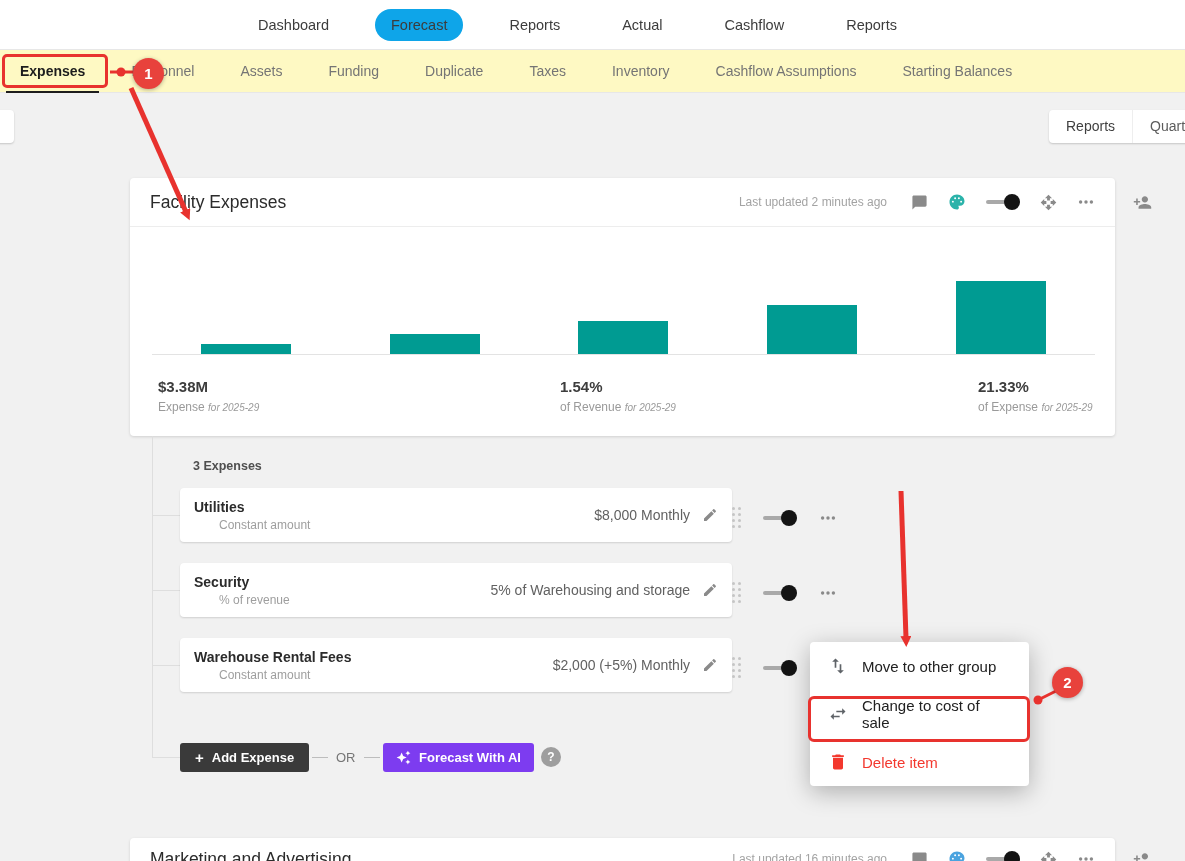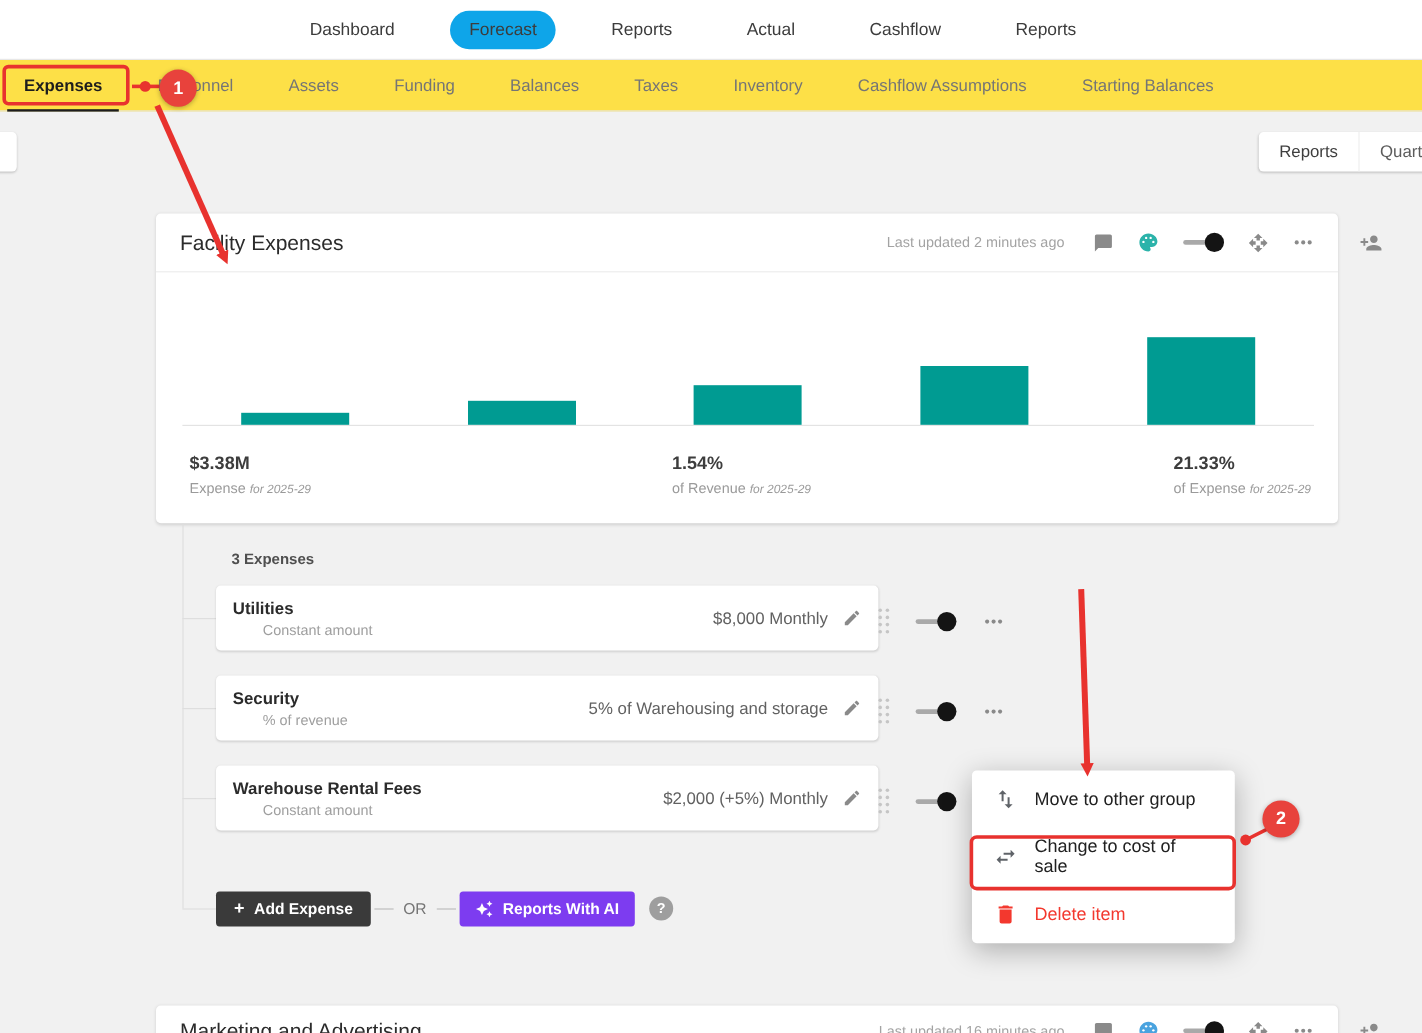--- a/index.html
+++ b/index.html
@@ -15,21 +15,21 @@
     position:absolute; top:0; left:0; width:100%; height:50px;
     background:#fff; border-bottom:1px solid #e7e7e7;
     display:flex; align-items:center; justify-content:center; gap:30px;
     transform:translateX(0); padding-right:74px; z-index:6;padding-left:44px;
   }
   .nav-item { font-size:14.5px; color:#3c3c3c; padding:8px 16px; border-radius:18px; cursor:pointer; white-space:nowrap; }
   .nav-item.active { background:#0ea5e9; }
   
   .tabbar {
     position:absolute; top:50px; left:0; width:100%; height:43px;
-    background:#fde047; border-bottom:1px solid #e7e7e7;
+    background:#fef9c3; border-bottom:1px solid #e7e7e7;
     display:flex; align-items:center; gap:46px; padding-left:20px; z-index:6;
   }
   .tab { font-size:14px; color:#757575; white-space:nowrap; cursor:pointer; }
   .tab.active { color:#1d1d1d; font-weight:bold; position:relative; }
   .tab.active::after { content:""; position:absolute; left:-14px; right:-14px; bottom:-14px; height:2px; background:#1d1d1d; }
   
   .period {
     position:absolute; top:110px; left:1049px; height:33px; display:flex;
     background:#fff; border-radius:4px; box-shadow:0 1px 2px rgba(0,0,0,.18); z-index:5;
   }
@@ -133,21 +133,21 @@
   <div class="nav-item">Actual</div>
   <div class="nav-item">Cashflow</div>
   <div class="nav-item">Reports</div>
 </nav>
 
 <div class="tabbar">
   <div class="tab active">Expenses</div>
   <div class="tab">Personnel</div>
   <div class="tab">Assets</div>
   <div class="tab">Funding</div>
-  <div class="tab">Balances</div>
+  <div class="tab">Duplicate</div>
   <div class="tab">Taxes</div>
   <div class="tab">Inventory</div>
   <div class="tab">Cashflow Assumptions</div>
   <div class="tab">Starting Balances</div>
 </div>
 
 <div class="left-stub"></div>
 <div class="period">
   <div class="opt">Reports</div>
   <div class="opt">Quarterly</div>
@@ -359,21 +359,21 @@
   <span class="dash"></span>
   <span class="or-text">OR</span>
   <span class="dash"></span>
 </div>
 <button class="ai-btn">
   <span class="icon">
     <svg width="15" height="15" viewBox="0 0 24 24">
         <path d="M19 9l1.25-2.75L23 5l-2.75-1.25L19 1l-1.25 2.75L15 5l2.75 1.25L19 9zm-7.5.5L9 4 6.5 9.5 1 12l5.5 2.5L9 20l2.5-5.5L17 12l-5.5-2.5zM19 15l-1.25 2.75L15 19l2.75 1.25L19 23l1.25-2.75L23 19l-2.75-1.25L19 15z" fill="#fff"></path>
       </svg>
   </span>
-  <span>Reports With AI</span>
+  <span>Forecast With AI</span>
 </button>
 <div class="help-circle">?</div>
 
 <div class="menu">
   <div class="menu-item">
     <span class="icon">
       <svg width="20" height="20" viewBox="0 0 24 24">
           <path d="M16 17.01V10h-2v7.01h-3L15 21l4-3.99h-3zM9 3L5 6.99h3V14h2V6.99h3L9 3z" fill="#5f6368"></path>
         </svg>
     </span>

